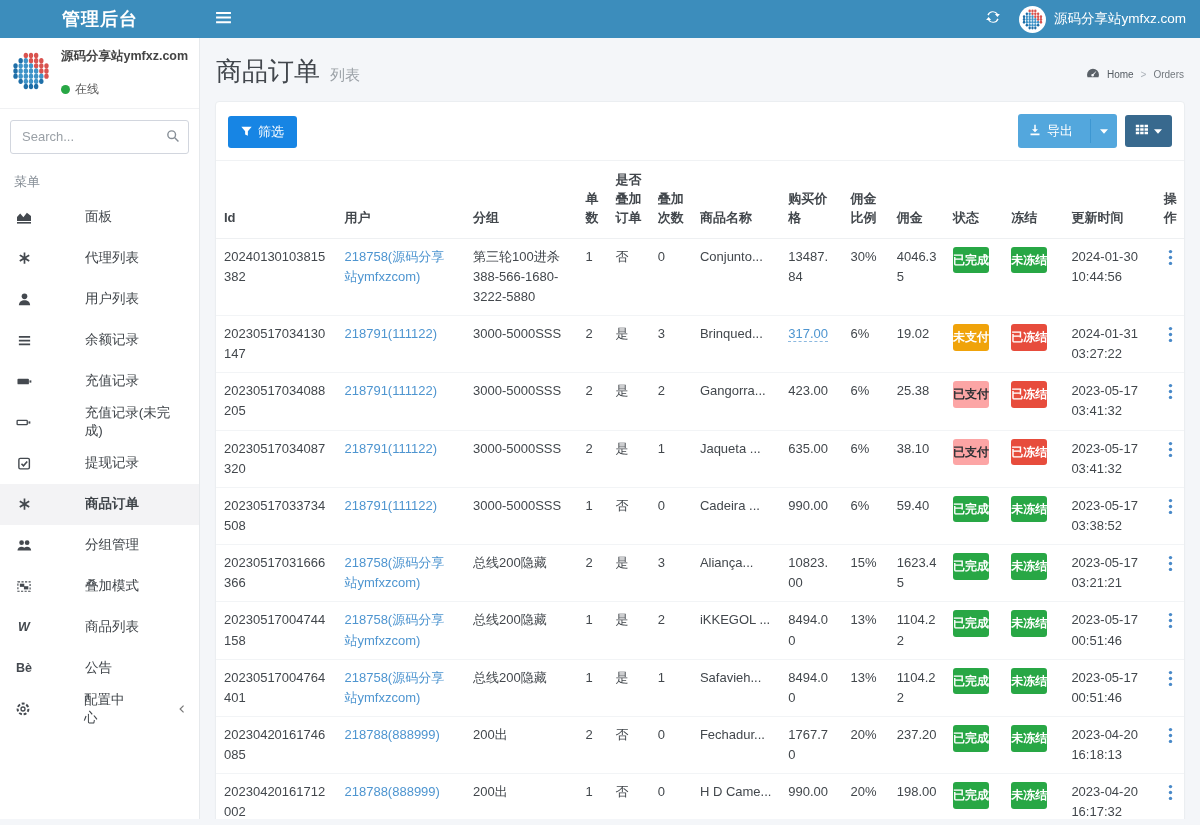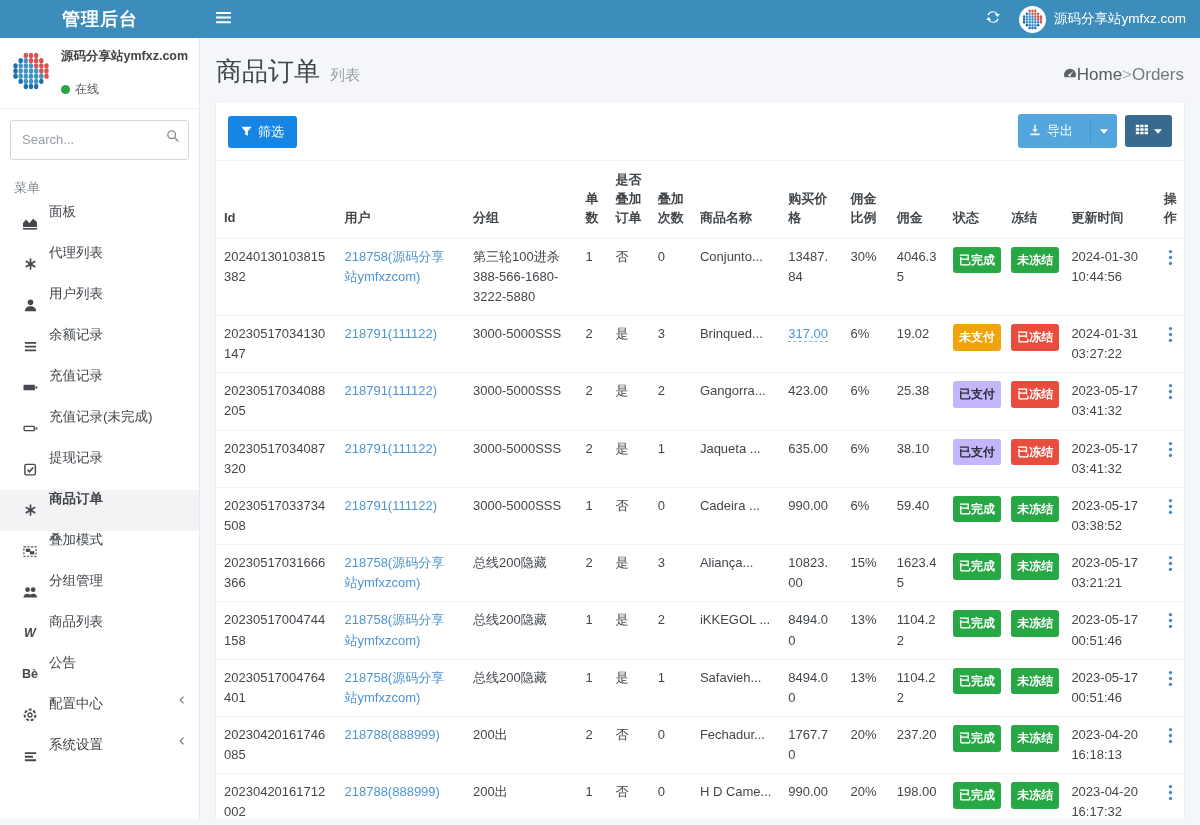--- a/index.html
+++ b/index.html
@@ -21,38 +21,38 @@
   .layout { display:flex; height:781px; }
   .sidebar { width:200px; background:#fff; border-right:1px solid #e6e9ec; overflow:hidden; }
   .main { flex:1; display:flex; flex-direction:column; overflow:hidden; }
 
   
   .user-panel { display:flex; align-items:center; gap:9px; padding:10px 10px; border-bottom:1px solid #f0f1f3; }
   .up-name { font-size:12.5px; font-weight:bold; color:#444; line-height:1.35; }
   .up-status { font-size:12px; color:#555; display:flex; align-items:center; gap:5px; margin-top:16px; }
   .dot-online { width:9px; height:9px; border-radius:50%; background:#28a745; display:inline-block; }
   .search-wrap { position:relative; margin:11px 10px; }
-  .search-wrap input { width:100%; height:40px; border:1px solid #d2d6de; border-radius:3px;
+  .search-wrap input { width:100%; height:34px; border:1px solid #d2d6de; border-radius:3px;
     padding:0 30px 0 11px; font-size:13px; color:#333; outline:none; font-family:inherit; }
   .search-wrap input::placeholder { color:#9aa0a6; }
   .search-icon { position:absolute; right:9px; top:9px; }
   .menu-label { padding:8px 14px 6px; font-size:13px; color:#868e96; }
-  .menu-item { height:41px; display:flex; padding:0 12px 0 20px;
-    font-size:13.5px; color:#3f4449; cursor:pointer; }
+  .menu-item { height:41px; display:flex; align-items:center; padding:0 12px 0 14px;
+    font-size:13.5px; color:#3f4449; cursor:pointer;gap:42px; }
   .menu-item.active { background:#f3f3f5; font-weight:bold; }
   .mi-icon { width:20px; margin-right:9px; display:flex; align-items:center; justify-content:center; }
   .mi-icon svg { fill:#44494f; }
   .mi-text-glyph { font-size:12.5px; font-weight:bold; color:#44494f; font-style:normal; }
   .mi-chevron { margin-left:auto; display:flex; }
 
   
   .content-header { display:flex; align-items:baseline; padding:16px 16px 12px; }
   .page-title { font-size:26px; font-weight:400; color:#42474d; }
   .page-subtitle { font-size:15px; color:#9aa0a6; margin-left:10px; }
-  .breadcrumb { margin-left:auto; display:flex; align-items:center; gap:0; font-size:17px; color:#545b62; }
+  .breadcrumb { margin-left:auto; display:flex; align-items:center; gap:7px; font-size:10px; color:#545b62; }
   .bc-sep { color:#aab1b8; }
   .bc-current { color:#72787e; }
 
   
   .card { margin:0 15px; background:#fff; border:1px solid #ebeef1; border-radius:4px 4px 0 0;
     box-shadow:0 1px 1px rgba(0,0,0,.04); }
   .card-toolbar { display:flex; align-items:flex-end; padding:12px; border-bottom:1px solid #f0f2f4; }
   .btn { display:inline-flex; align-items:center; gap:6px; border:none; color:#fff;
     font-size:13px; border-radius:3px; cursor:pointer; font-family:inherit; }
   .btn-filter { background:#1785e4; padding:7px 13px; }
@@ -63,26 +63,26 @@
   .btn-grid { background:#38698e; padding:8px 10px; margin-left:8px; }
 
   
   table { width:100%; border-collapse:collapse; table-layout:fixed; font-size:13px; color:#42474c; }
   th { text-align:left; vertical-align:bottom; font-weight:bold; padding:10px 8px;
     border-bottom:1px solid #eef0f2; line-height:1.45; }
   td { vertical-align:top; padding:8px 8px; border-bottom:1px solid #f2f4f6; line-height:1.55;
     word-wrap:break-word; }
   a.user-link { color:#4e95d0; text-decoration:none; }
   a.price-link { color:#4e95d0; text-decoration:none; border-bottom:1px dashed #8cb9e0; }
-  .badge { display:inline-block; padding:4px 6px; font-size:12px; font-weight:bold;
+  .badge { display:inline-block; padding:4px 0; font-size:12px; font-weight:bold;
     border-radius:3px; color:#fff; white-space:nowrap; }
   .b-success { background:#28a745; }
   .b-warning { background:#f0a30a; }
   .b-danger  { background:#e74c3c; }
-  .b-light   { background:#c4b5fd; color:#2b2f33; }
+  .b-light   { background:#fca5a5; color:#2b2f33; }
   .kebab { display:inline-flex; cursor:pointer; padding:2px 4px; }
 </style>
 </head>
 <body>
 
 <div class="topbar">
   <div class="brand">管理后台</div>
   <div class="hamburger">
     <span>
       <svg width="15" height="13" viewBox="0 0 16 14">
@@ -271,71 +271,58 @@
         <div class="menu-item active">
           <span class="mi-icon">
             <svg width="15" height="15" viewBox="0 0 16 16">
               <path d="M7.1 1.5h1.8v4.3l3.7-2.2.9 1.6L9.8 7.5l3.7 2.3-.9 1.6-3.7-2.2v4.3H7.1V9.2l-3.7 2.2-.9-1.6 3.7-2.3-3.7-2.3.9-1.6 3.7 2.2z"></path>
             </svg>
           </span>
           <span>商品订单</span>
         </div>
         <div class="menu-item">
           <span class="mi-icon">
+            <svg width="17" height="15" viewBox="0 0 17 16">
+              <circle cx="5.4" cy="5" r="2.5"></circle>
+              <circle cx="11.3" cy="5" r="2.5"></circle>
+              <path d="M1 13.4c0-2.4 2-4.1 4.4-4.1 1 0 2 .3 2.9 1 .9-.7 1.9-1 2.9-1 2.4 0 4.4 1.7 4.4 4.1z"></path>
+            </svg>
+          </span>
+          <span>分组管理</span>
+        </div>
+        <div class="menu-item">
+          <span class="mi-icon">
             <svg width="16" height="15" viewBox="0 0 16 16">
               <rect x="1.5" y="3" width="13" height="10" fill="none" stroke="#44494f" stroke-width="1.2" stroke-dasharray="2.3 1.5"></rect>
               <rect x="3.6" y="5" width="4.7" height="3.4"></rect>
               <rect x="7.9" y="7.7" width="4.7" height="3.4"></rect>
             </svg>
           </span>
           <span>叠加模式</span>
         </div>
         <div class="menu-item">
           <span class="mi-icon">
-            <svg width="17" height="15" viewBox="0 0 17 16">
-              <circle cx="5.4" cy="5" r="2.5"></circle>
-              <circle cx="11.3" cy="5" r="2.5"></circle>
-              <path d="M1 13.4c0-2.4 2-4.1 4.4-4.1 1 0 2 .3 2.9 1 .9-.7 1.9-1 2.9-1 2.4 0 4.4 1.7 4.4 4.1z"></path>
-            </svg>
-          </span>
-          <span>分组管理</span>
-        </div>
-        <div class="menu-item">
-          <span class="mi-icon">
             <span class="mi-text-glyph" style="font-style:italic">W</span>
           </span>
           <span>商品列表</span>
         </div>
         <div class="menu-item">
           <span class="mi-icon">
             <span class="mi-text-glyph">Bè</span>
           </span>
           <span>公告</span>
         </div>
         <div class="menu-item">
           <span class="mi-icon">
             <svg width="16" height="16" viewBox="0 0 16 16">
               <circle cx="8" cy="8" r="5.4" fill="none" stroke="#44494f" stroke-width="2" stroke-dasharray="2.9 1.8"></circle>
               <circle cx="8" cy="8" r="2" fill="none" stroke="#44494f" stroke-width="1.3"></circle>
             </svg>
           </span>
           <span>配置中心</span>
-          <span class="mi-chevron">
-            <svg width="10" height="10" viewBox="0 0 16 16">
-              <path d="M10.5 2.5L5 8l5.5 5.5" fill="none" stroke="#777" stroke-width="1.9"></path>
-            </svg>
-          </span>
-        </div>
-        <div class="menu-item">
-          <span class="mi-icon">
-            <svg width="15" height="15" viewBox="0 0 16 16">
-              <path d="M2 3.4h12v2H2zm0 3.8h8.6v2H2zm0 3.8h12v2H2z"></path>
-            </svg>
-          </span>
-          <span>系统设置</span>
           <span class="mi-chevron">
             <svg width="10" height="10" viewBox="0 0 16 16">
               <path d="M10.5 2.5L5 8l5.5 5.5" fill="none" stroke="#777" stroke-width="1.9"></path>
             </svg>
           </span>
         </div>
       </div>
   </div>
 
   <div class="main">

